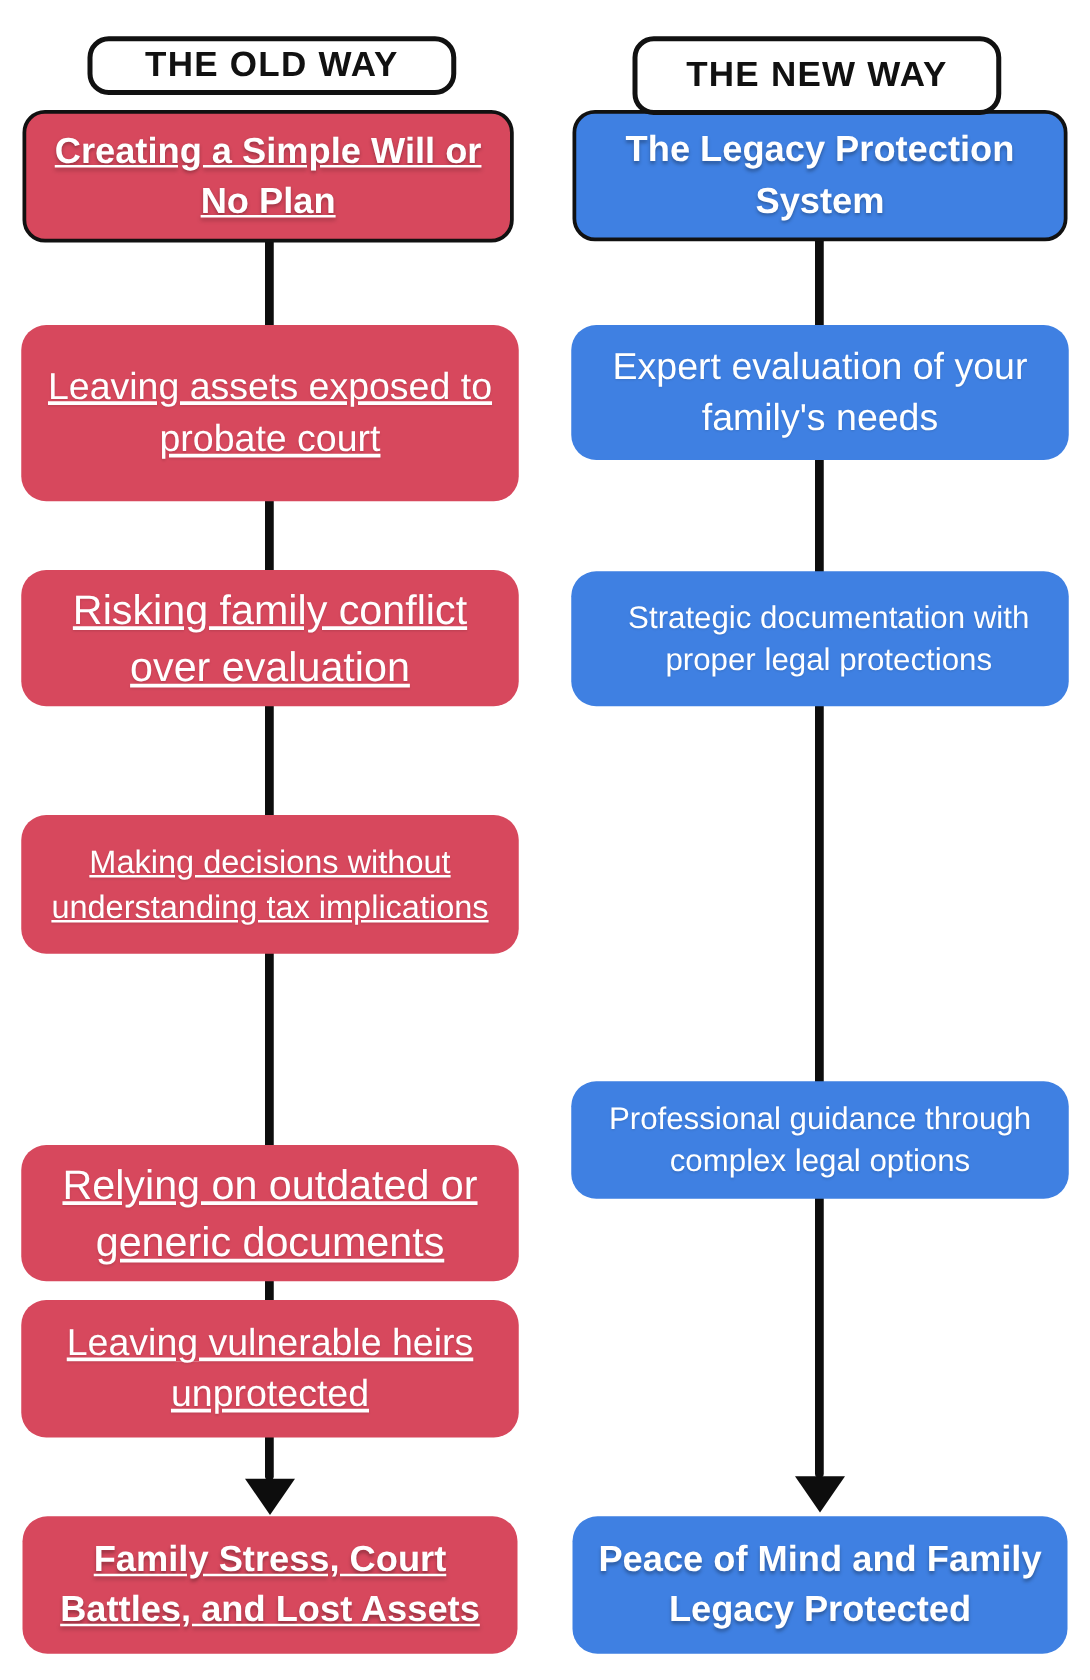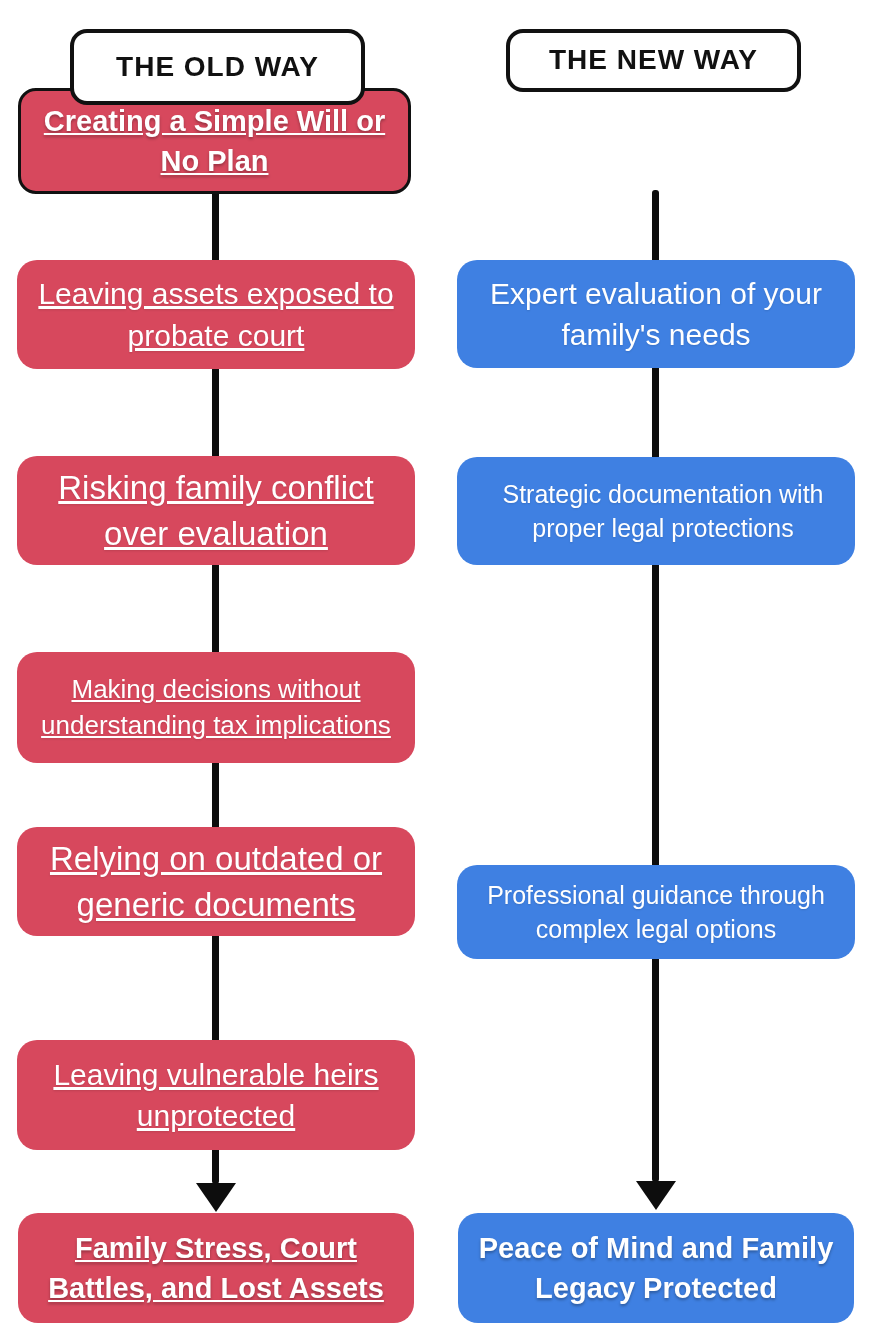--- a/index.html
+++ b/index.html
@@ -77,26 +77,26 @@
     font-weight: bold;
     font-size: 29px;
     text-shadow: 0 2px 3px rgba(0,0,0,0.30);
   }
   .step-box {
     font-weight: normal;
     text-shadow: 0 1px 2px rgba(0,0,0,0.12);
   }
 
   
-  #lh { left: 70px;  top: 29px;   width: 295px; height: 76px; }
+  #lh { left: 70px;  top: 29px;   width: 295px; height: 47px; }
   #l1 { left: 18px;  top: 88px;   width: 393px; height: 106px; }
-  #l2 { left: 17px;  top: 260px;  width: 398px; height: 109px; font-size: 30px; }
+  #l2 { left: 17px;  top: 260px;  width: 398px; height: 141px; font-size: 30px; }
   #l3 { left: 17px;  top: 456px;  width: 398px; height: 109px; font-size: 33px; }
   #l4 { left: 17px;  top: 652px;  width: 398px; height: 111px; font-size: 26px; }
-  #l5 { left: 17px;  top: 827px;  width: 398px; height: 109px; font-size: 33px; }
+  #l5 { left: 17px;  top: 916px;  width: 398px; height: 109px; font-size: 33px; }
   #l6 { left: 17px;  top: 1040px; width: 398px; height: 110px; font-size: 30px; }
   #l7 { left: 18px;  top: 1213px; width: 396px; height: 110px; }
 
   
   #rh { left: 506px; top: 29px;   width: 295px; height: 63px; }
   #r1 { left: 458px; top: 88px;   width: 396px; height: 105px; }
   #r2 { left: 457px; top: 260px;  width: 398px; height: 108px; font-size: 30px; }
   #r3 { left: 457px; top: 457px;  width: 398px; height: 108px; font-size: 25px; padding-left: 24px; }
   #r4 { left: 457px; top: 865px;  width: 398px; height: 94px; font-size: 25px; }
   #r5 { left: 458px; top: 1213px; width: 396px; height: 110px; }
@@ -114,18 +114,19 @@
   <div id="lh" class="box header-box">THE OLD WAY</div>
   <div id="l1" class="box red title-box">Creating a Simple Will or No Plan</div>
   <div id="l2" class="box red step-box">Leaving assets exposed to probate court</div>
   <div id="l3" class="box red step-box">Risking family conflict over evaluation</div>
   <div id="l4" class="box red step-box">Making decisions without understanding tax implications</div>
   <div id="l5" class="box red step-box">Relying on outdated or generic documents</div>
   <div id="l6" class="box red step-box">Leaving vulnerable heirs unprotected</div>
   <div id="l7" class="box red result-box">Family Stress, Court Battles, and Lost Assets</div>
 
   <div id="rh" class="box header-box">THE NEW WAY</div>
+  <div id="r1" class="box blue title-box">The Legacy Protection System</div>
   <div id="r2" class="box blue step-box">Expert evaluation of your family's needs</div>
   <div id="r3" class="box blue step-box">Strategic documentation with proper legal protections</div>
   <div id="r4" class="box blue step-box">Professional guidance through complex legal options</div>
   <div id="r5" class="box blue result-box">Peace of Mind and Family Legacy Protected</div>
 
 </div>
 
 </body></html>

